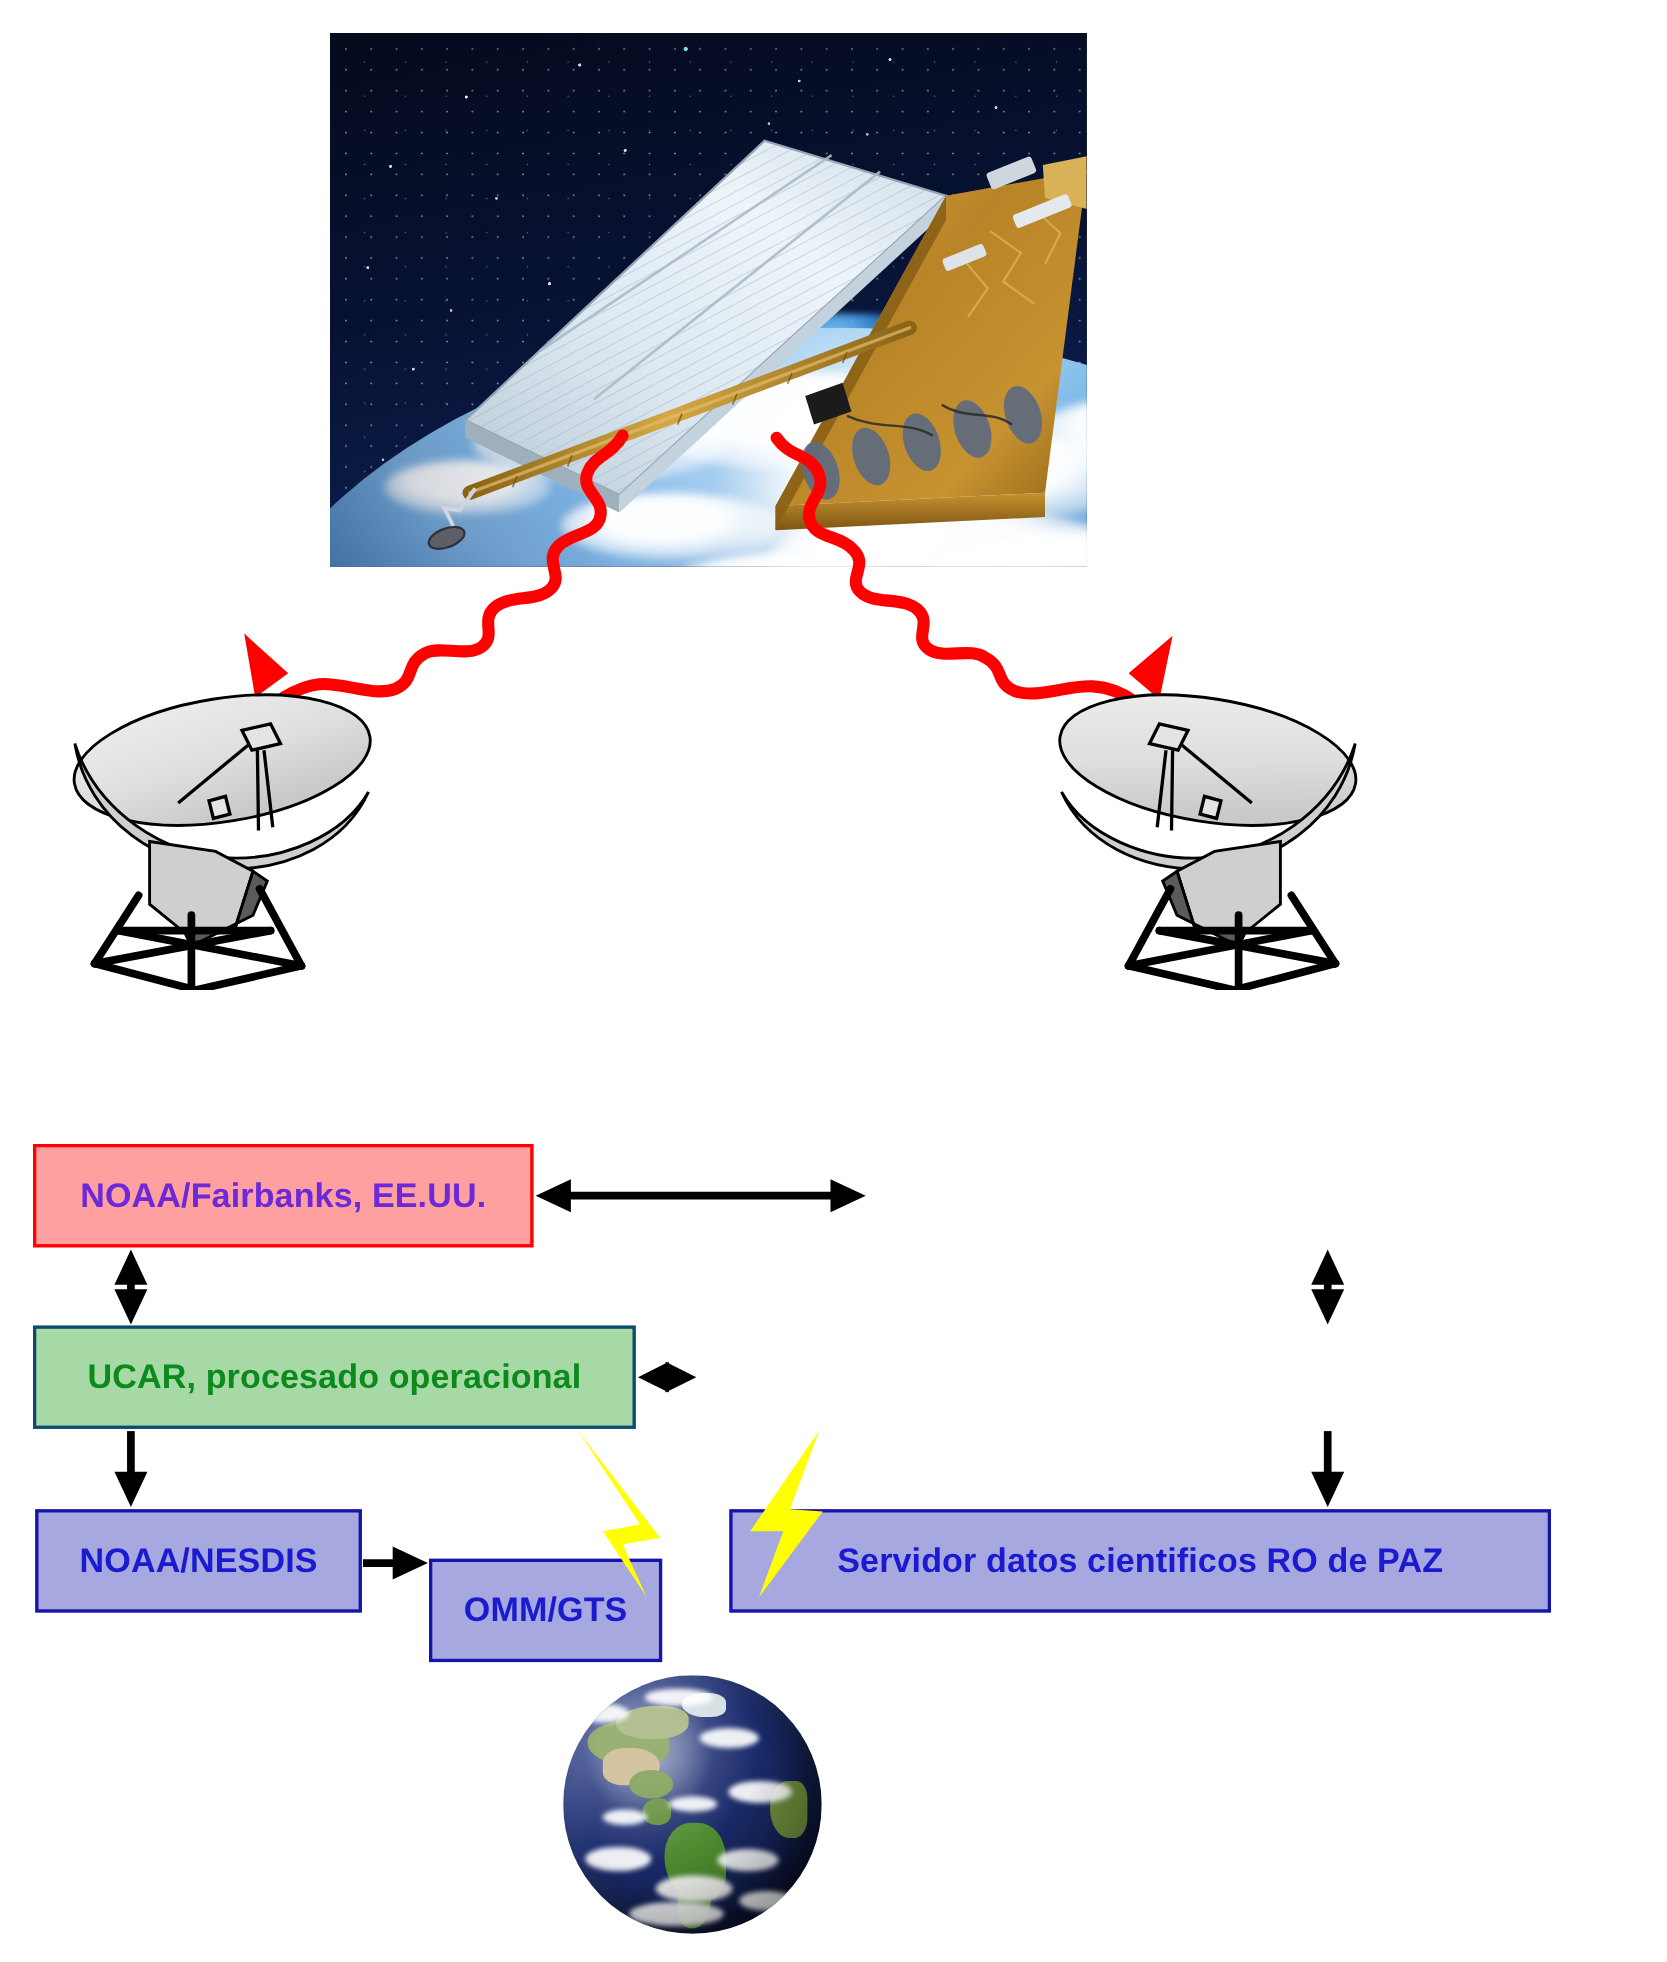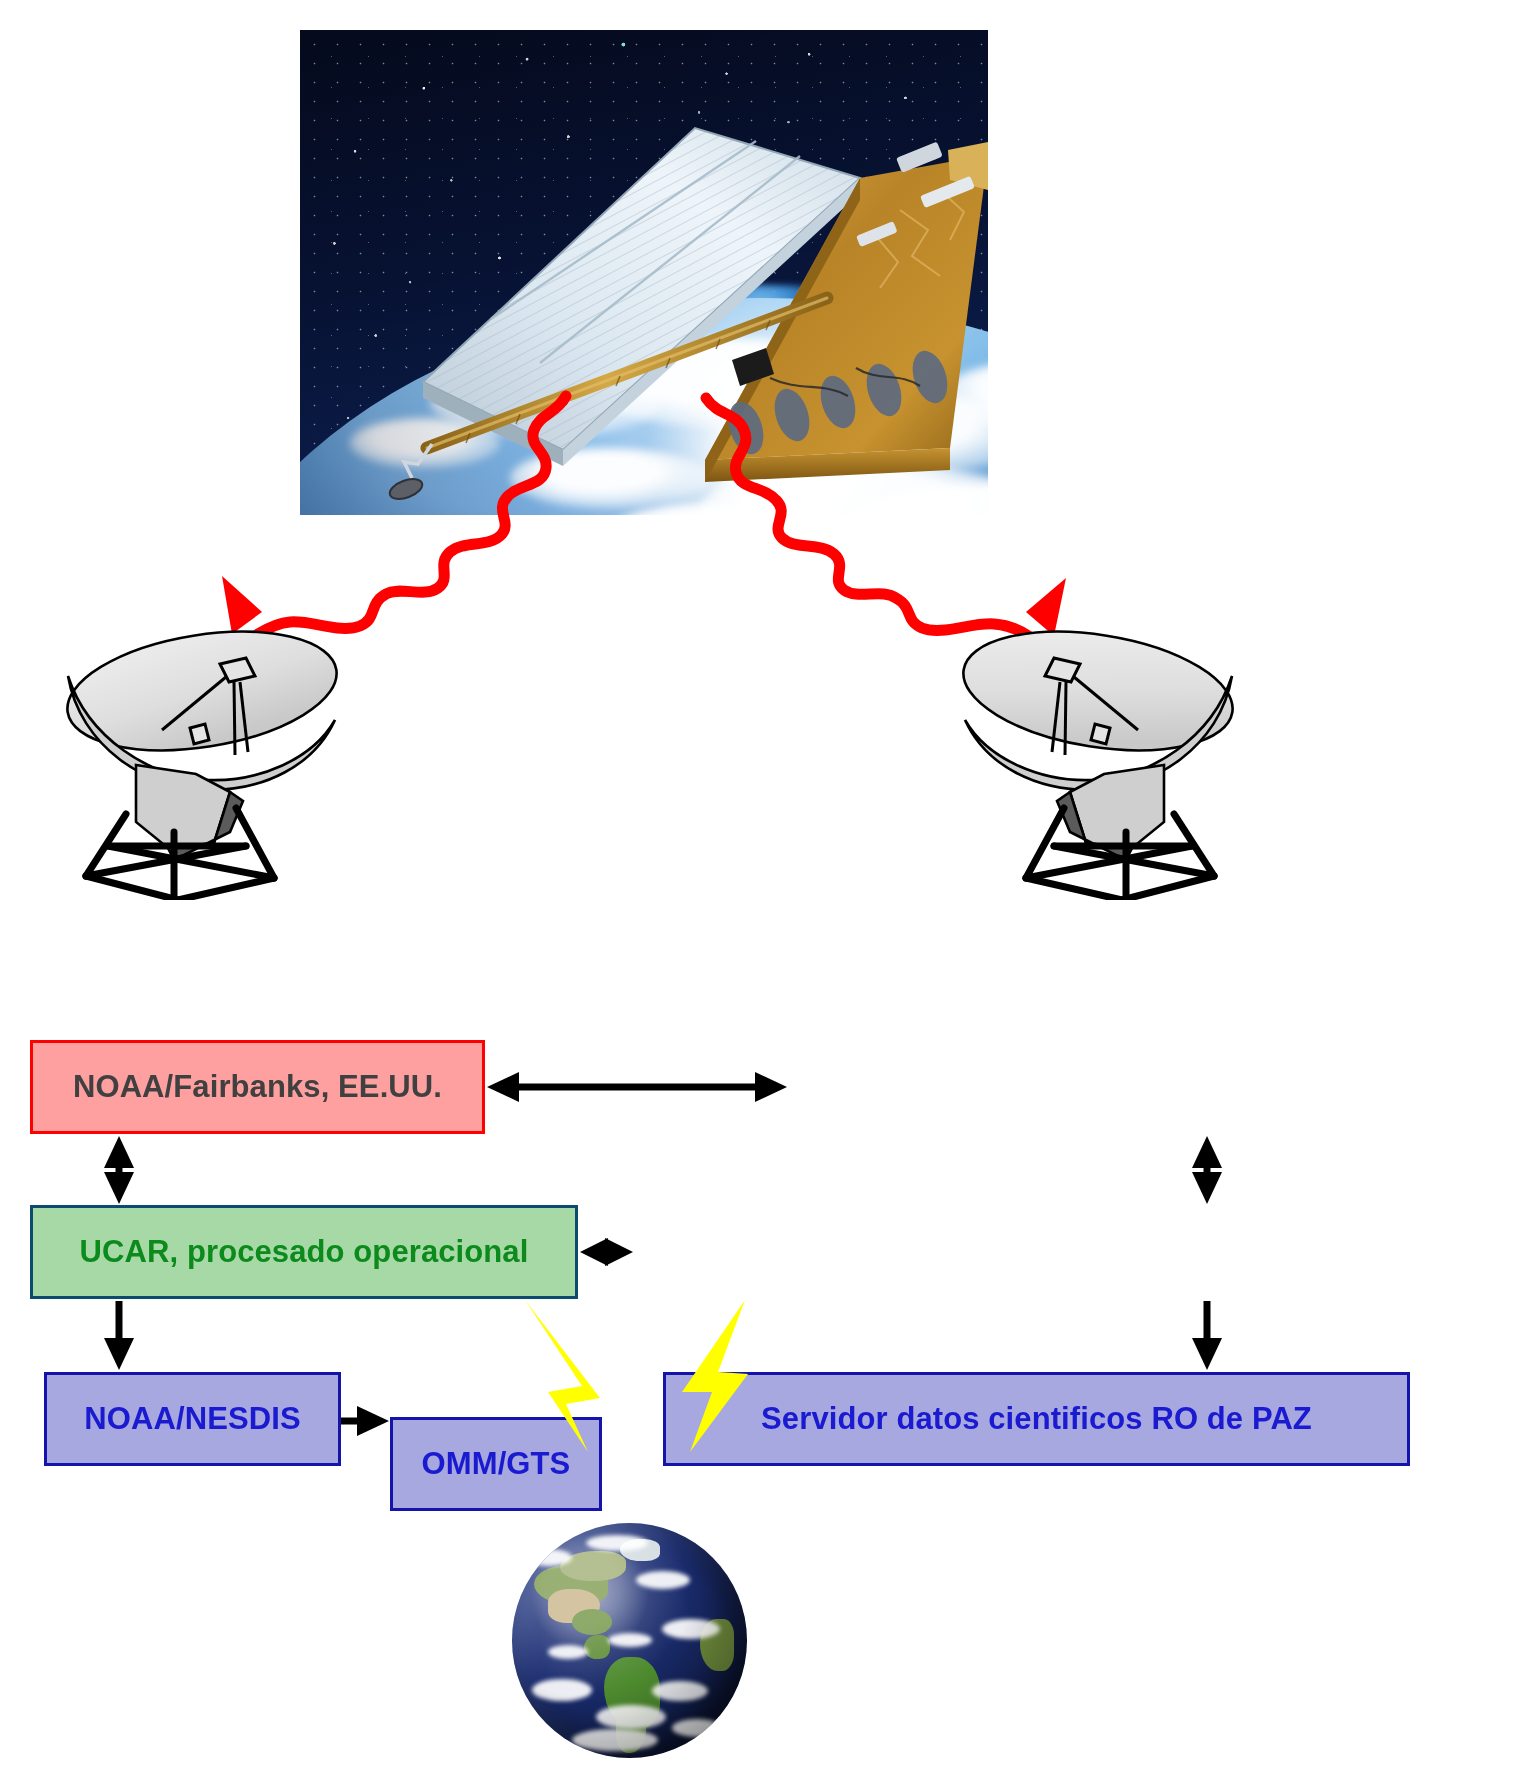--- a/index.html
+++ b/index.html
@@ -126,39 +126,39 @@
     display: flex;
     align-items: center;
     box-sizing: border-box;
     font-weight: bold;
     letter-spacing: .1px;
     white-space: nowrap;
   }
   .box-red {
     background: #ffa0a0;
     border: 3px solid #ff0000;
-    color: #404040;
+    color: #6d28d9;
   }
   .box-green {
     background: #a6d9a6;
     border: 3px solid #0c4a6e;
     color: #0c8a1c;
   }
   .box-blue {
     background: #a8a8e0;
     border: 3px solid #1414aa;
     color: #1a1ad0;
   }
   .box-label { width: 100%; text-align: center; }
 
   #box-noaa-fairbanks { left: 30px;  top: 1040px; width: 455px; height: 94px; font-size: 31px; }
   #box-hisdesat       { left: 787px; top: 1040px; width: 511px; height: 94px; font-size: 31px; }
   #box-ucar           { left: 30px;  top: 1205px; width: 548px; height: 94px; font-size: 31px; }
   #box-ice-csic       { left: 635px; top: 1205px; width: 663px; height: 94px; font-size: 31px; }
-  #box-nesdis         { left: 44px;  top: 1372px; width: 297px; height: 94px; font-size: 31px; }
+  #box-nesdis         { left: 32px;  top: 1372px; width: 297px; height: 94px; font-size: 31px; }
   #box-omm-gts        { left: 390px; top: 1372px; width: 212px; height: 94px; font-size: 31px; margin-top: 45px; }
   #box-servidor       { left: 663px; top: 1372px; width: 747px; height: 94px; font-size: 31px; }
 
   
   #connectors { position: absolute; left: 0; top: 0; }
 
   
   #bolts { position: absolute; left: 0; top: 0; }
 
   #globe {

